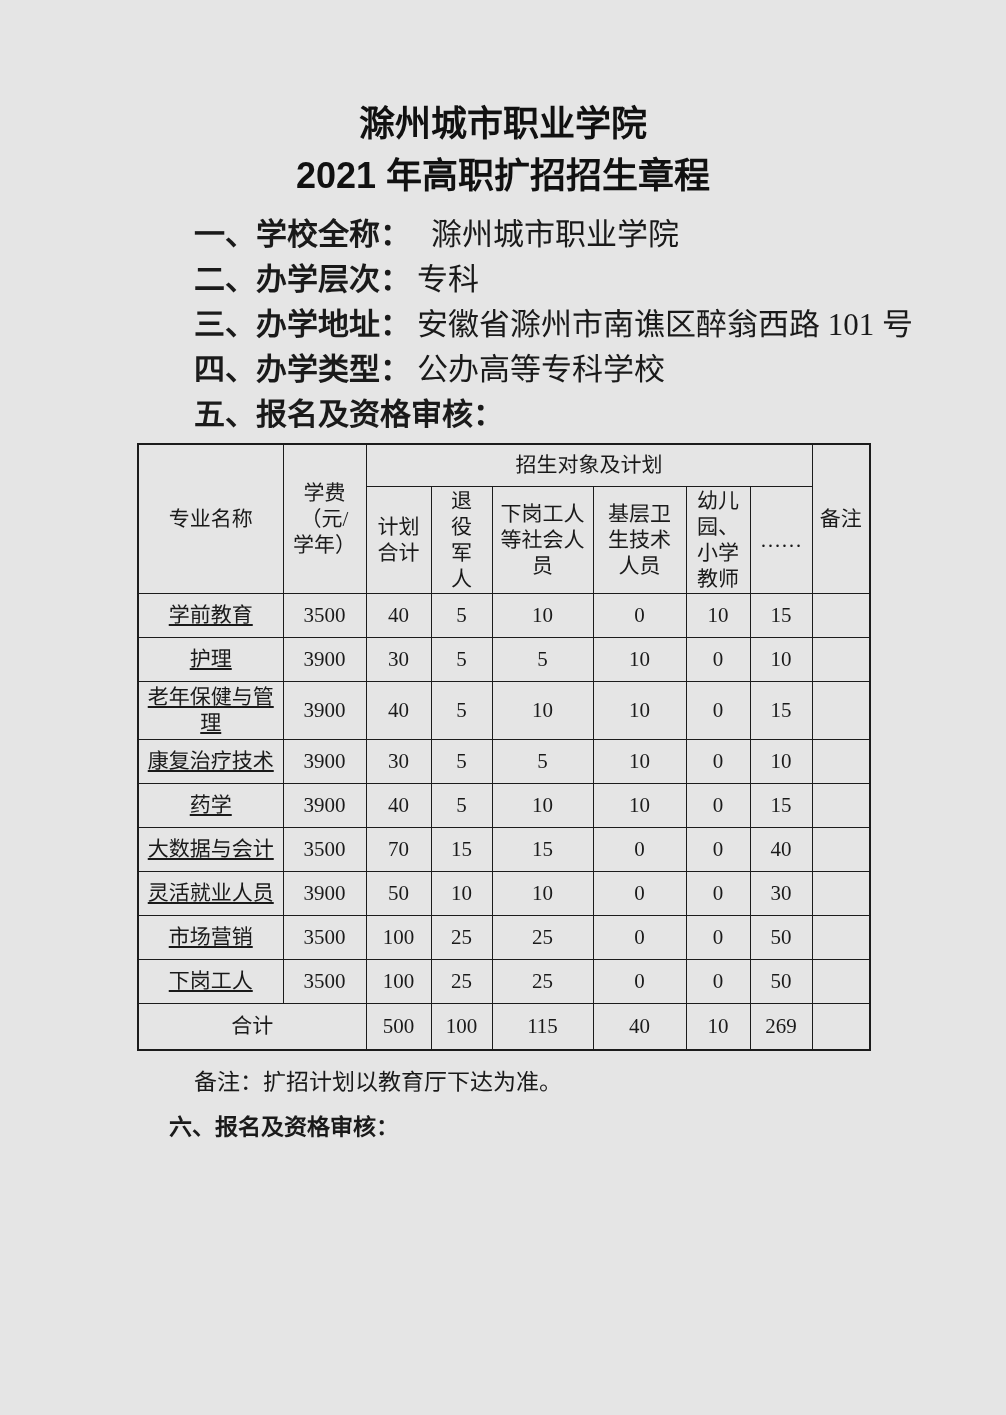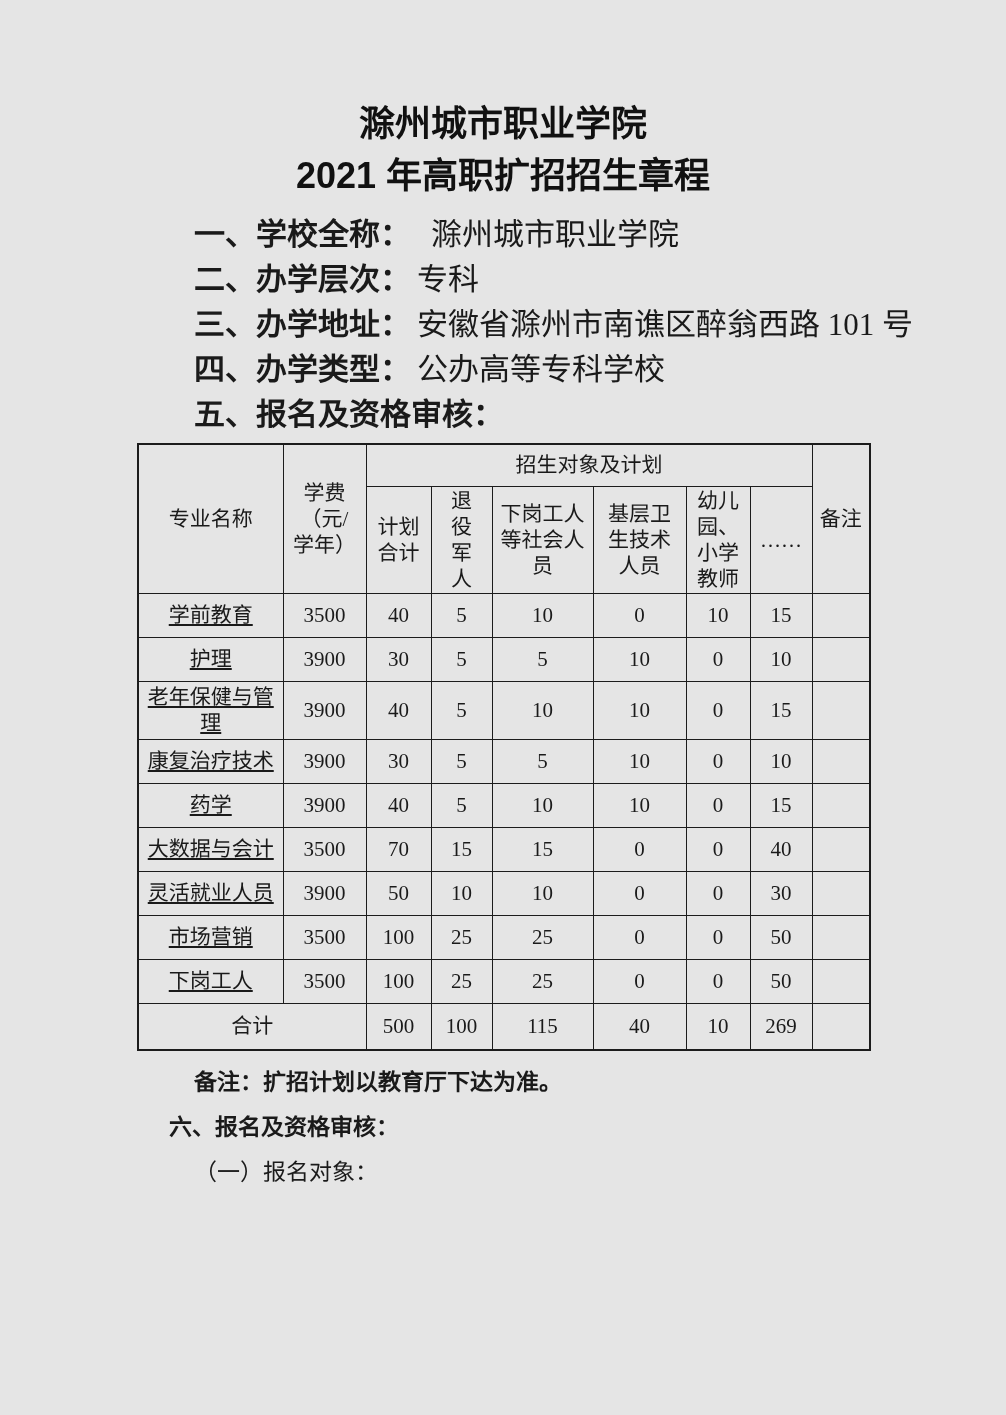--- a/index.html
+++ b/index.html
@@ -63,21 +63,21 @@
   tr.h-total { height: 47px; }
   td.num { font-size: 22px; letter-spacing: 0; }
   td.major { font-size: 21px; text-decoration: underline; }
   .total-label { font-weight: 400; }
 
   .after-table { margin-top: 16px; }
   .table-note {
     margin-left: 57px;
     font-size: 23px;
     line-height: 32px;
-    font-weight: 700;
+    font-weight: 400;
   }
   .section-heading {
     margin-left: 32px;
     margin-top: 13px;
     font-size: 23px;
     line-height: 32px;
     font-weight: 700;
   }
   .sub-heading {
     margin-left: 57px;
@@ -274,17 +274,16 @@
           <td class="num">10</td>
           <td class="num">269</td>
           <td></td>
         </tr>
       </tbody>
     </table>
 
     <div class="after-table">
       <div class="table-note">备注：扩招计划以教育厅下达为准。</div>
       <div class="section-heading">六、报名及资格审核：</div>
-      <div class="sub-heading">（一）报名对象：</div>
     </div>
 
   </div>
 </div>
 
 </body></html>

